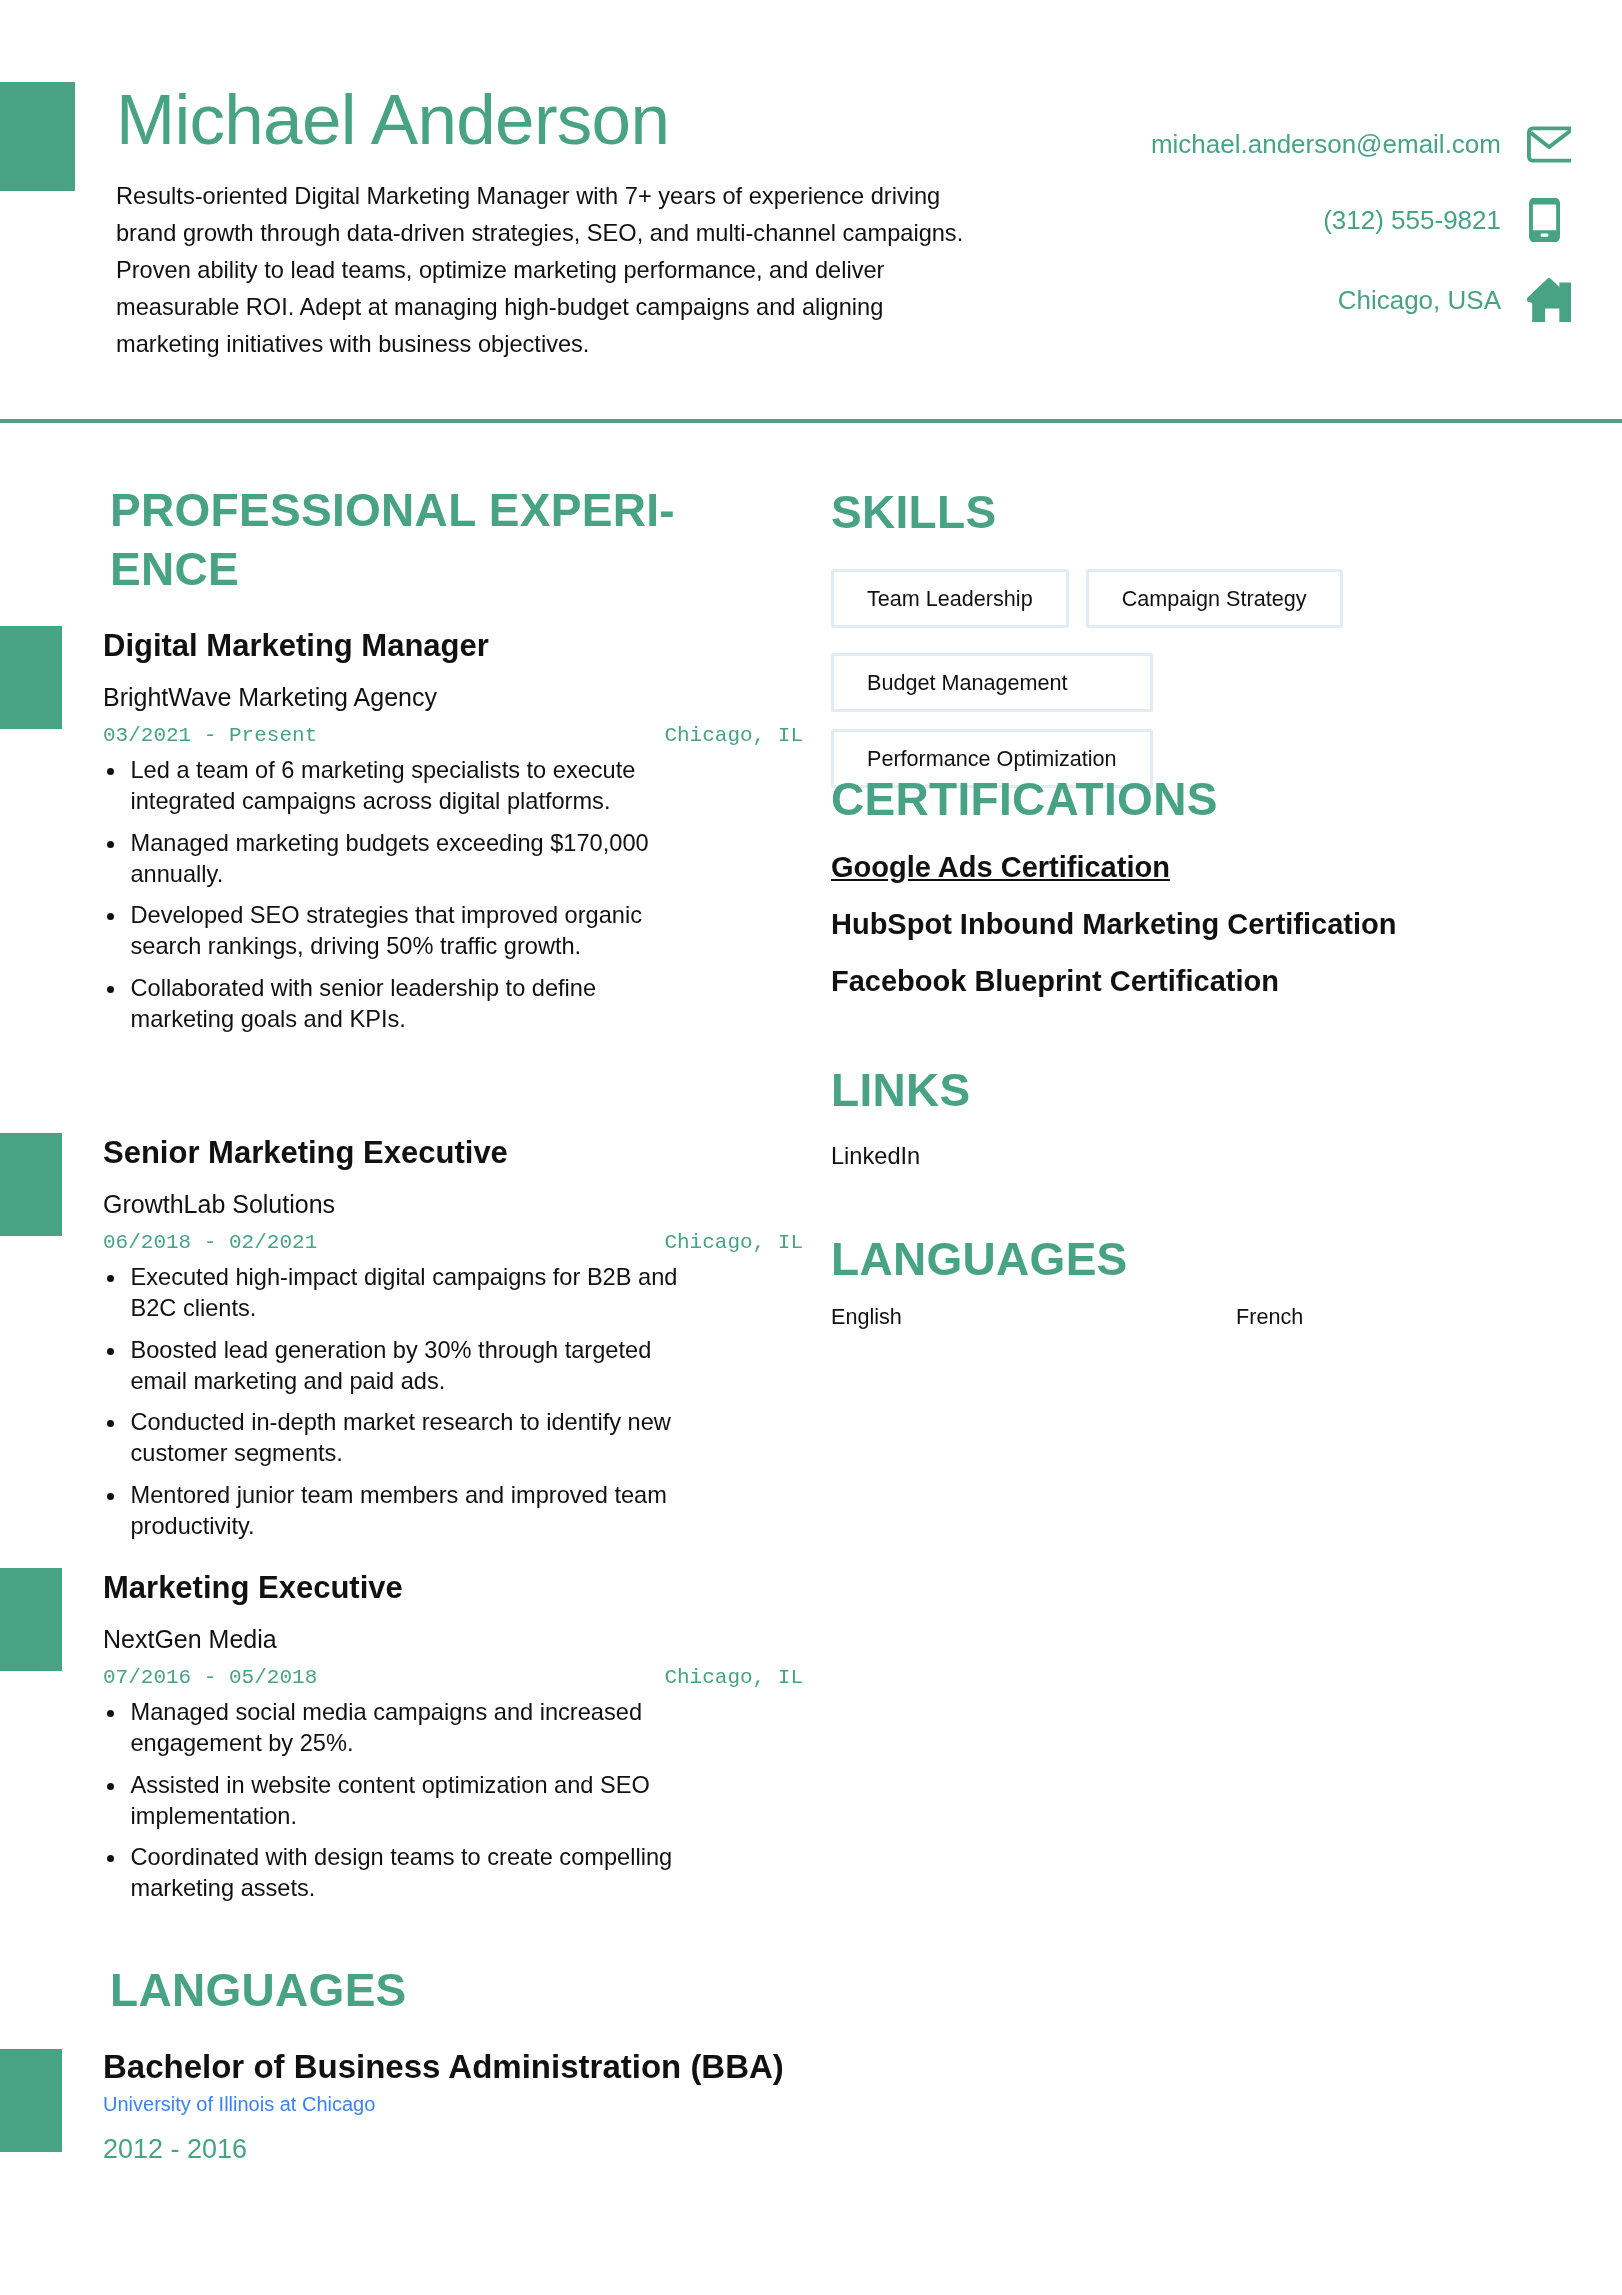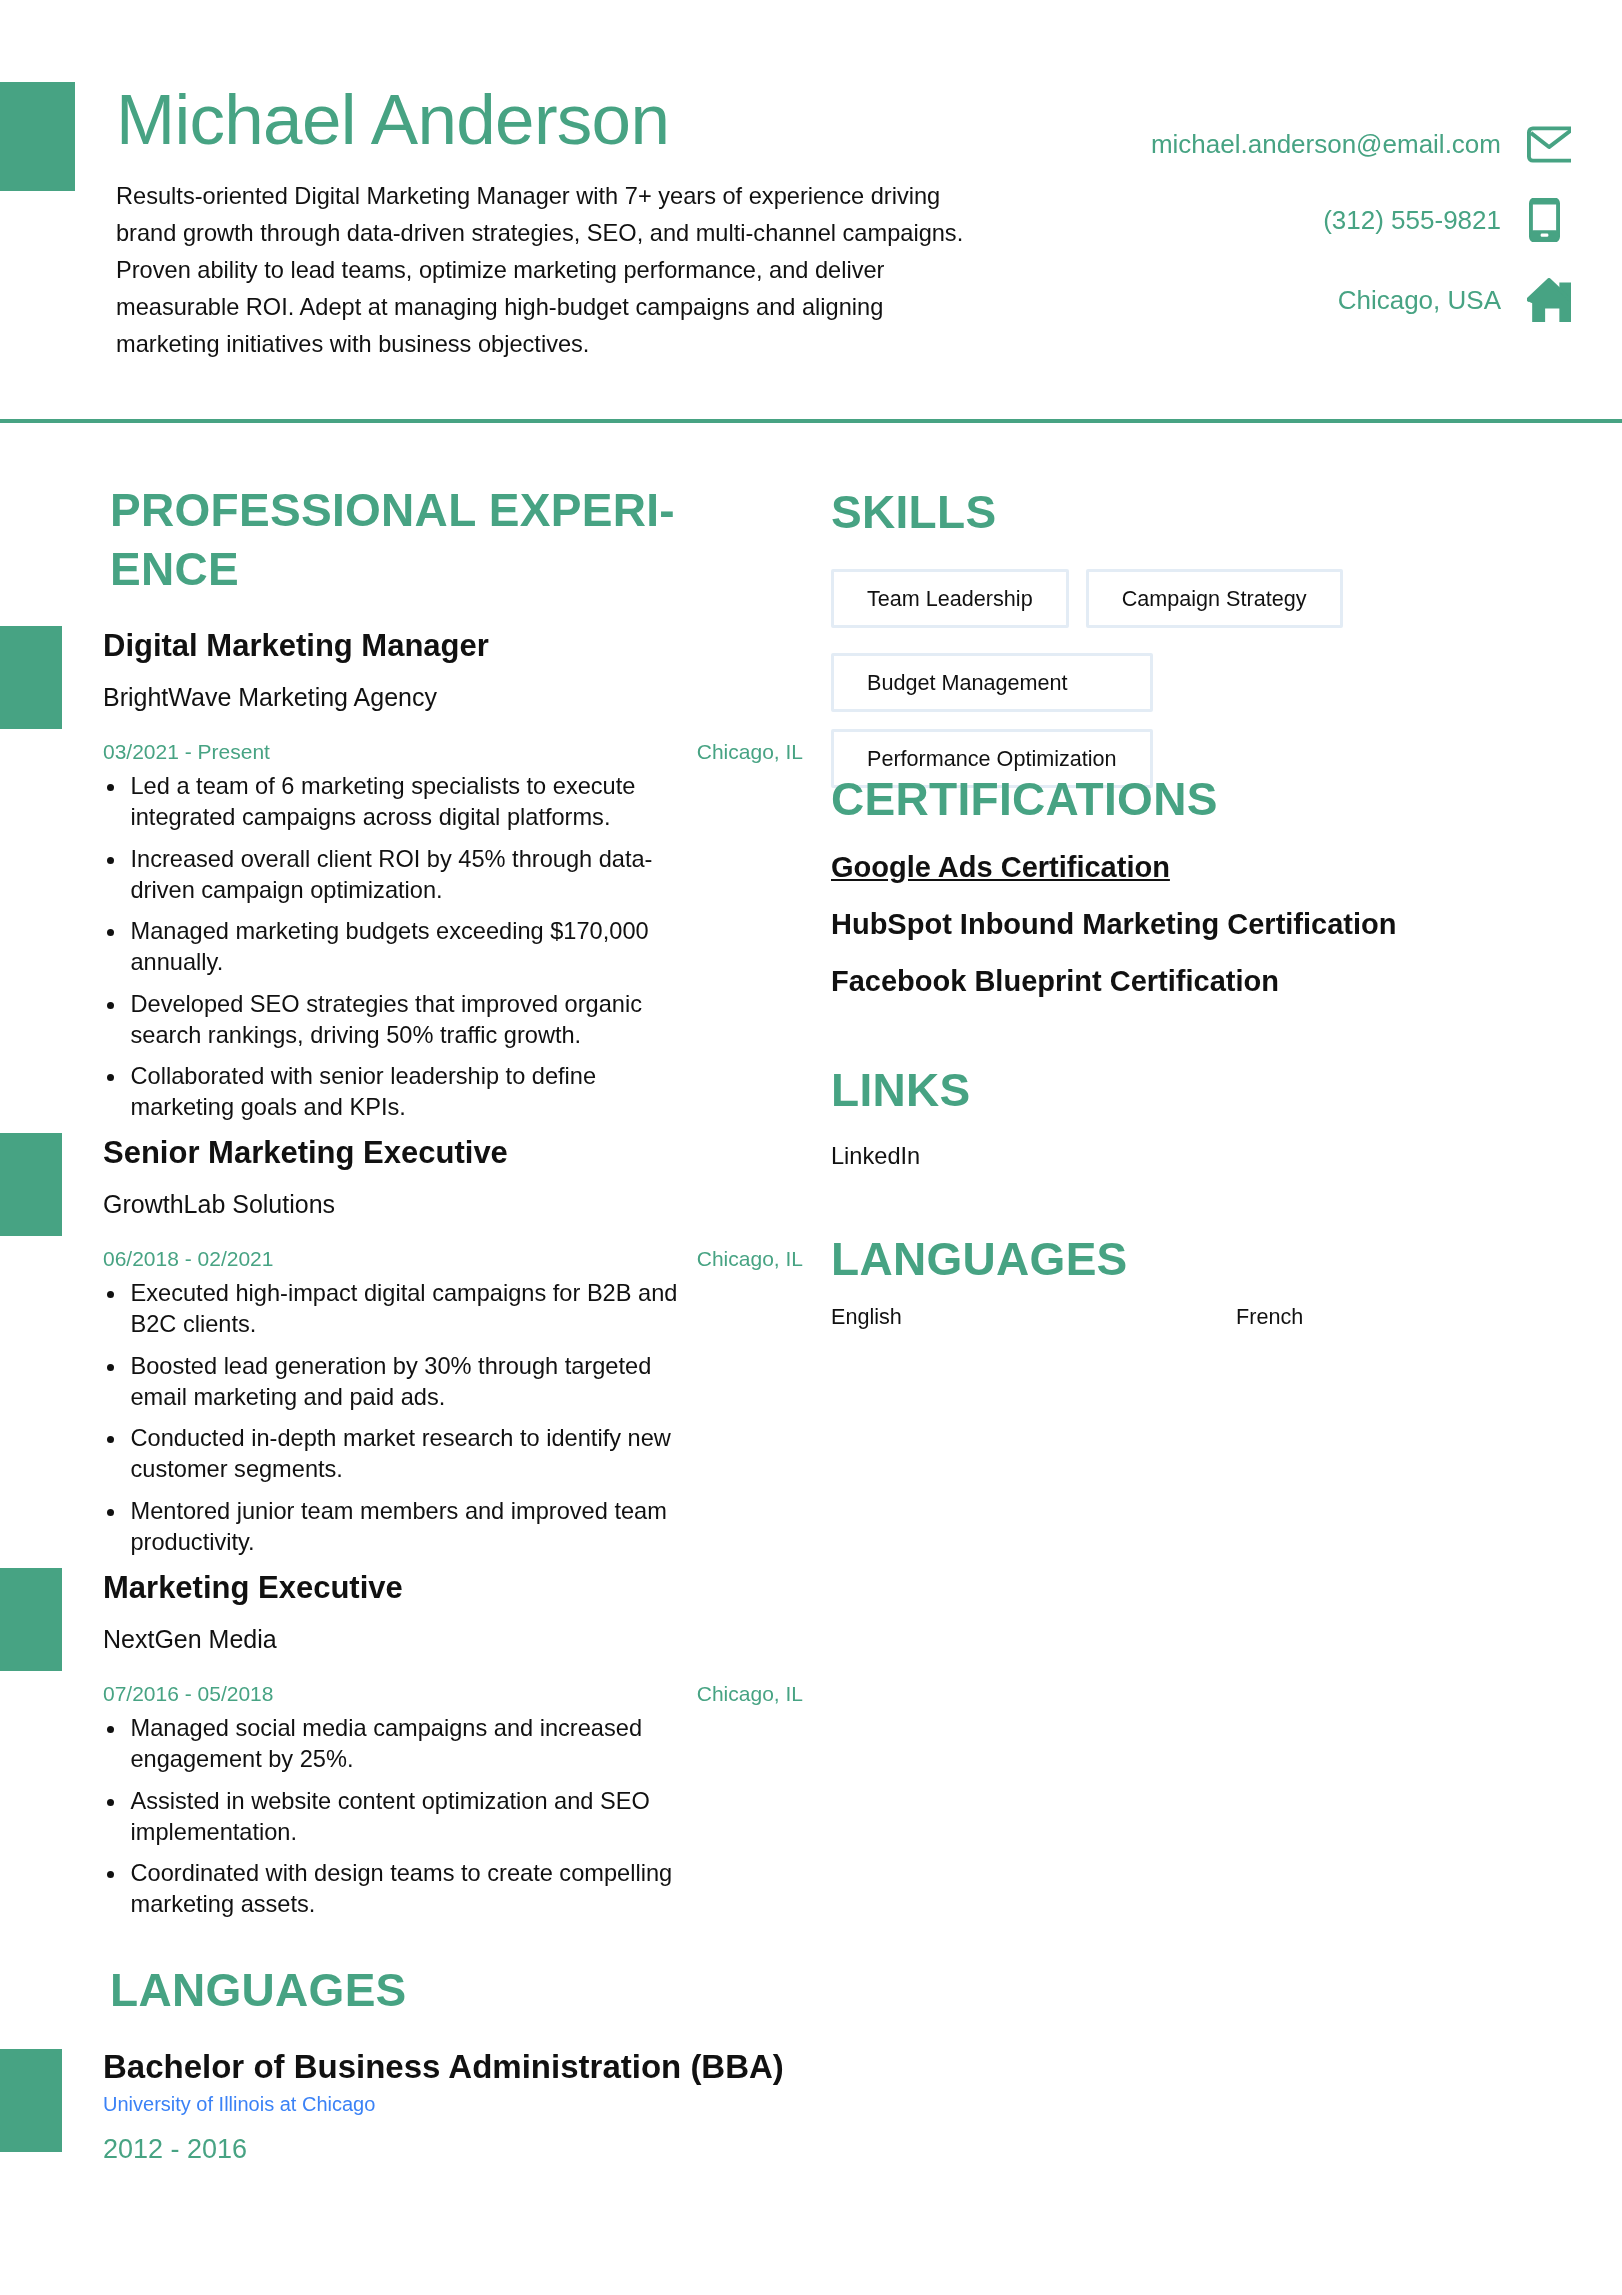--- a/index.html
+++ b/index.html
@@ -19,21 +19,21 @@
 
   .divider { position: absolute; left: 0; top: 419px; width: 1623px; height: 3.9px; background: #47A383; }
 
   
   .section-title { position: absolute; font-size: 46px; font-weight: 700; color: #47A383; line-height: 59px; letter-spacing: 0.3px; }
 
   
   .job { position: absolute; left: 103px; width: 635px; }
   .job-title { font-size: 31px; font-weight: 700; color: #111; line-height: 39px; }
   .job-company { font-size: 25px; color: #111; line-height: 33px; margin-top: 16px; }
-  .job-meta { display: flex; justify-content: space-between; font-size: 21px; color: #47A383; line-height: 29px; margin-top: 23px; font-family: Liberation Sans, sans-serif; }
+  .job-meta { display: flex; justify-content: space-between; font-size: 21px; color: #47A383; line-height: 29px; margin-top: 7px; font-family: Liberation Mono, monospace; }
   .bullets { list-style: none; margin-top: 5.2px; }
   .bullets li { position: relative; padding-left: 27.5px; font-size: 23.6px; line-height: 31px; color: #111; margin-bottom: 10.5px; width: 602px; }
   .bullets li::before { content: ""; position: absolute; left: 3.9px; top: 13px; width: 7.2px; height: 7.2px; border-radius: 50%; background: #111; }
 
   
   .skill-row { position: absolute; left: 831px; display: flex; gap: 17px; }
   .skill-chip { height: 59px; padding: 0 33px; border: 3.3px solid #E3ECF5; border-radius: 2px; display: flex; align-items: center; font-size: 21.6px; color: #111; background: #fff; white-space: nowrap; }
 
   .cert { position: absolute; left: 831px; font-size: 29px; font-weight: 700; color: #111; line-height: 37px; white-space: nowrap; }
   .link-item { position: absolute; left: 831px; font-size: 23.6px; color: #111; line-height: 31px; }
@@ -92,21 +92,20 @@
 <div class="accent-block" style="left:0; top:626px; width:62px; height:103px;"></div>
 <div class="job" style="top:626px;">
   <div class="job-title">Digital Marketing Manager</div>
   <div class="job-company">BrightWave Marketing Agency</div>
   <div class="job-meta" style="width:635px;">
     <span>03/2021 - Present</span>
     <span style="margin-right:-65px;">Chicago, IL</span>
   </div>
   <ul class="bullets">
     <li>Led a team of 6 marketing specialists to execute integrated campaigns across digital platforms.</li>
-    <li>Increased overall client ROI by 45% through data-driven campaign optimization.</li>
     <li>Managed marketing budgets exceeding $170,000 annually.</li>
     <li>Developed SEO strategies that improved organic search rankings, driving 50% traffic growth.</li>
     <li>Collaborated with senior leadership to define marketing goals and KPIs.</li>
   </ul>
 </div>
 
 <div class="accent-block" style="left:0; top:1133px; width:62px; height:103px;"></div>
 <div class="job" style="top:1133px;">
   <div class="job-title">Senior Marketing Executive</div>
   <div class="job-company">GrowthLab Solutions</div>

